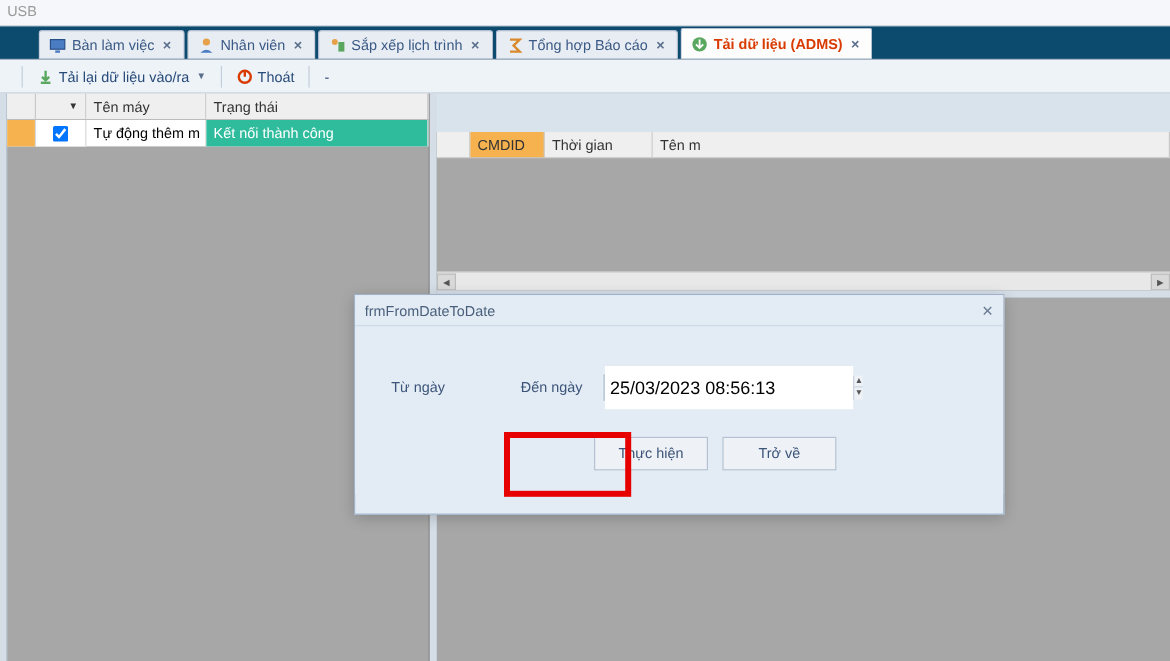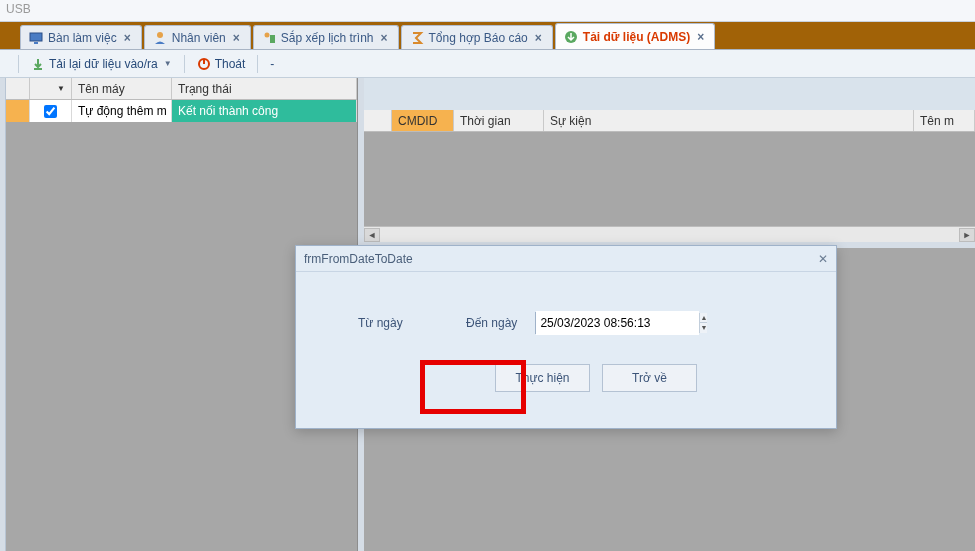--- a/index.html
+++ b/index.html
@@ -2,21 +2,21 @@
 <html><head>
 <meta charset="utf-8">
 <style>
 * { box-sizing: border-box; margin: 0; padding: 0; font-family: "Segoe UI", Tahoma, sans-serif; font-size: 12px; }
 body { background: #d9e3ec; width: 975px; height: 551px; overflow: hidden; position: relative; }
 
 
 .top-strip { height: 22px; background: #f5f7fa; border-bottom: 1px solid #c8d1dc; padding: 2px 6px; color: #999; font-size: 12px; }
 
 
-.tab-bar { display: flex; align-items: flex-end; height: 28px; background: #a16207; border-bottom: 1px solid #a8b4c4; padding-left: 20px; gap: 2px; }
+.tab-bar { display: flex; align-items: flex-end; height: 28px; background: #0c4a6e; border-bottom: 1px solid #a8b4c4; padding-left: 32px; gap: 2px; }
 .tab { display: flex; align-items: center; gap: 5px; height: 24px; padding: 0 8px; background: #e8edf3; border: 1px solid #b0bdd0; border-bottom: none; border-radius: 3px 3px 0 0; cursor: pointer; }
 .tab.active { background: #fdfdfd; height: 26px; }
 .tab .icon { width: 14px; height: 14px; display: inline-flex; align-items: center; justify-content: center; }
 .tab .label { color: #3a5985; }
 .tab.active .label.red { color: #d93a00; font-weight: bold; }
 .tab .close { color: #5a6f8c; font-weight: bold; padding: 0 2px; }
 
 
 .toolbar { display: flex; align-items: center; height: 28px; background: #eef3f8; border-bottom: 1px solid #c3cfdb; padding: 0 6px; gap: 2px; }
 .toolbar-sep { width: 1px; height: 18px; background: #c3cfdb; margin: 0 4px; }
@@ -65,23 +65,23 @@
 
 .left-gutter { width: 6px; background: #d5dde6; border-right: 1px solid #b8c5d4; }
 .side-gutter { position: absolute; left: 0; top: 78px; width: 6px; bottom: 0; background: #d5dde6; border-right: 1px solid #b8c5d4; }
 
 
 .dialog { position: absolute; left: 295px; top: 245px; width: 542px; height: 184px; background: #e3ecf5; border: 1px solid #9fb2c9; box-shadow: 0 3px 12px rgba(0,0,0,0.2); }
 .dialog-title { height: 26px; background: #e3ecf5; border-bottom: 1px solid #c8d5e4; display: flex; align-items: center; justify-content: space-between; padding: 0 8px; color: #4a5f7a; }
 .dialog-title .close { color: #6b7d93; cursor: pointer; }
 .dialog-body { padding: 40px 30px 20px 30px; background: #e3ecf5; }
 .form-row { display: flex; align-items: center; gap: 18px; margin-bottom: 30px; }
-.form-label { color: #3c5478; width: 70px; margin-left: 32px; }
+.form-label { color: #3c5478; width: 70px; }
 .date-input { display: flex; align-items: center; border: 1px solid #9fb2c9; background: #fff; height: 22px; width: 150px; }
-.date-input input { border: none; outline: none; flex: 1; padding: 2px 4px; font-size: 12px; height: 24px; }
+.date-input input { border: none; outline: none; flex: 1; padding: 2px 4px; font-size: 15px; height: 36px; }
 .date-input .hl { background: #1e5fb5; color: #fff; padding: 0 1px; }
 .spin { display: flex; flex-direction: column; width: 16px; border-left: 1px solid #c2cedb; }
 .spin div { height: 10px; font-size: 7px; text-align: center; line-height: 10px; color: #555; background: #eef2f7; cursor: pointer; }
 .spin div:first-child { border-bottom: 1px solid #c2cedb; }
 
 .btn-row { display: flex; gap: 12px; justify-content: center; margin-left: 60px; }
 .btn { width: 95px; height: 28px; background: #eef2f7; border: 1px solid #b4c2d3; color: #3c5478; cursor: pointer; display: flex; align-items: center; justify-content: center; }
 .btn-highlight { position: absolute; left: 420px; top: 360px; width: 106px; height: 54px; border: 5px solid #e60000; pointer-events: none; }
 </style>
 </head>
@@ -193,21 +193,20 @@
   </div>
 
   <div class="vsplit"></div>
 
   <div class="right-pane">
     <div class="right-upper">
       <div class="grid-header">
         <div class="gh-cell sel" style="width:28px"></div>
         <div class="gh-cell cmdid" style="width:62px">CMDID</div>
         <div class="gh-cell" style="width:90px">Thời gian</div>
-        <div class="gh-cell" style="width:370px">Sự kiện</div>
         <div class="gh-cell" style="flex:1">Tên m</div>
       </div>
       <div class="body"></div>
       <div class="hscroll">
         <div class="arrow">◄</div>
         <div class="track"></div>
         <div class="arrow">►</div>
       </div>
     </div>
     <div style="height:6px;background:#d5dde6;"></div>

